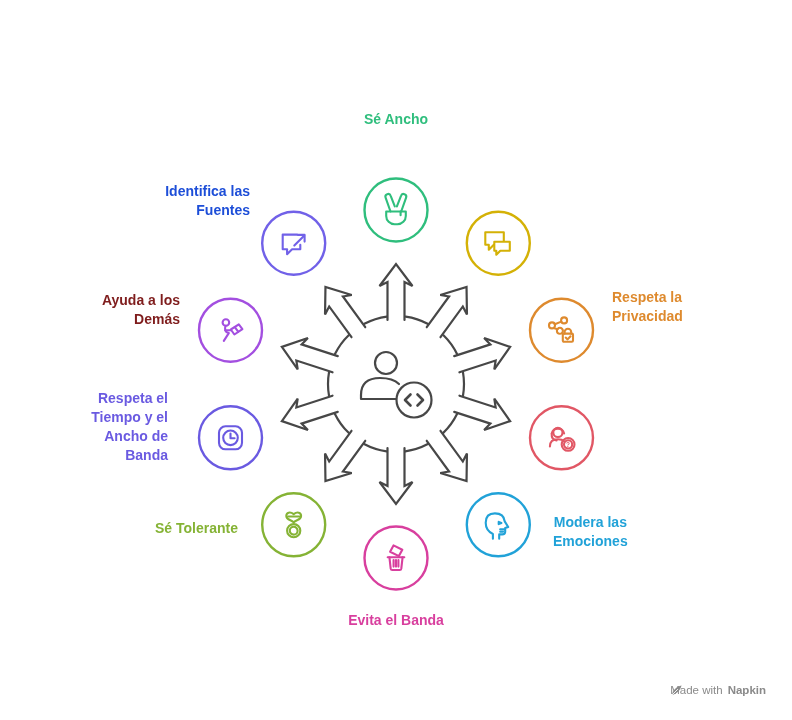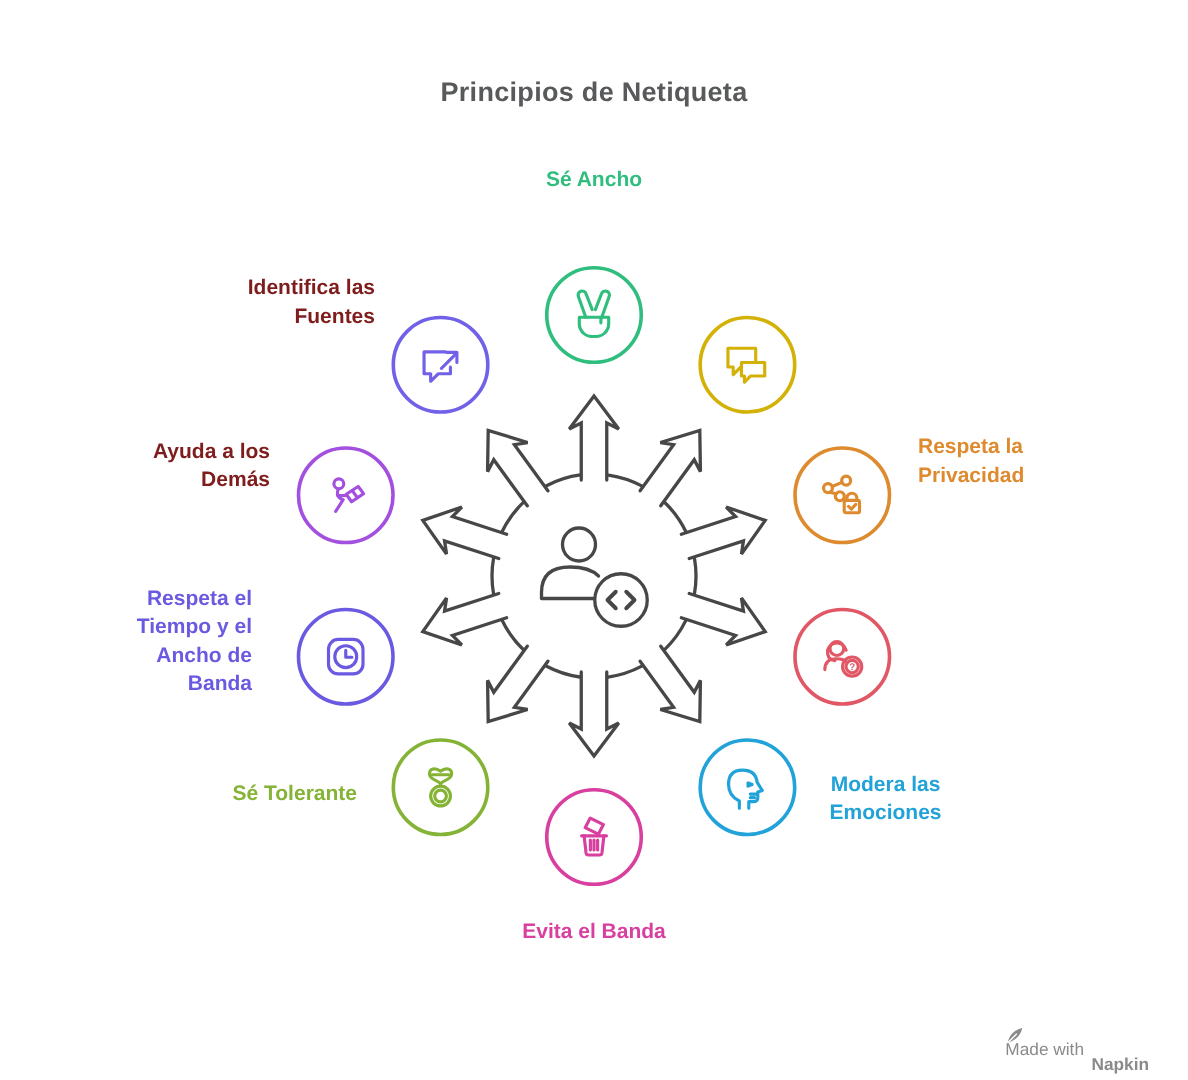--- a/index.html
+++ b/index.html
@@ -13,27 +13,26 @@
     font-size:18px;font-weight:bold;letter-spacing:.2px;
   }
   .node-label{
     position:absolute;font-size:14px;font-weight:bold;line-height:19px;
     white-space:pre-line;
   }
   .watermark{
     position:absolute;right:26px;top:684px;display:flex;align-items:center;gap:5px;
     font-size:11.5px;
   }
-  .watermark .brand{font-weight:600;margin-top:20px;}
+  .watermark .brand{font-weight:600;}
 </style>
 </head>
 <body>
 
 <div class="canvas">
-  <div class="title" style="color: rgb(88, 89, 91);">Principios de Netiqueta</div>
   <div id="diagram-root">
       <svg width="792" height="720" viewBox="0 0 792 720">
         <g style="color:#474747" stroke="currentColor" fill="none" stroke-width="2.2" stroke-linecap="round" stroke-linejoin="round">
           <circle cx="396" cy="384" r="68" stroke-dasharray="23.7 19" stroke-dashoffset="11.9"></circle>
           <path transform="rotate(0 396 384)" d="M 387.5 320 L 387.5 282 L 379.5 286 L 396 264 L 412.5 286 L 404.5 282 L 404.5 320" stroke-linejoin="miter"></path>
           <path transform="rotate(36 396 384)" d="M 387.5 320 L 387.5 282 L 379.5 286 L 396 264 L 412.5 286 L 404.5 282 L 404.5 320" stroke-linejoin="miter"></path>
           <path transform="rotate(72 396 384)" d="M 387.5 320 L 387.5 282 L 379.5 286 L 396 264 L 412.5 286 L 404.5 282 L 404.5 320" stroke-linejoin="miter"></path>
           <path transform="rotate(108 396 384)" d="M 387.5 320 L 387.5 282 L 379.5 286 L 396 264 L 412.5 286 L 404.5 282 L 404.5 320" stroke-linejoin="miter"></path>
           <path transform="rotate(144 396 384)" d="M 387.5 320 L 387.5 282 L 379.5 286 L 396 264 L 412.5 286 L 404.5 282 L 404.5 320" stroke-linejoin="miter"></path>
           <path transform="rotate(180 396 384)" d="M 387.5 320 L 387.5 282 L 379.5 286 L 396 264 L 412.5 286 L 404.5 282 L 404.5 320" stroke-linejoin="miter"></path>
@@ -161,15 +160,15 @@
     <div class="node-label" style="color: rgb(33, 162, 216); top: 513px; left: 553px; text-align: center;">Modera las
 Emociones</div>
     <div class="node-label" style="color: rgb(216, 63, 158); top: 611px; left: 396px; transform: translateX(-50%); text-align: center;">Evita el Banda</div>
     <div class="node-label" style="color: rgb(133, 179, 53); top: 519px; right: 554px; text-align: right;">Sé Tolerante</div>
     <div class="node-label" style="color: rgb(106, 90, 225); top: 389px; right: 624px; text-align: right;">Respeta el
 Tiempo y el
 Ancho de
 Banda</div>
     <div class="node-label" style="color: #7f1d1d; top: 291px; right: 612px; text-align: right;">Ayuda a los
 Demás</div>
-    <div class="node-label" style="color: #7f1d1d; top: 182px; right: 542px; text-align: right;">Identifica las
+    <div class="node-label" style="color: #1d4ed8; top: 182px; right: 542px; text-align: right;">Identifica las
 Fuentes</div>
   </div>
 
 </body></html>

